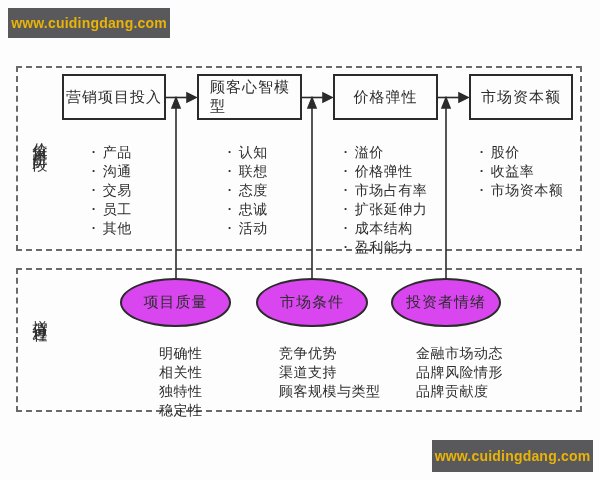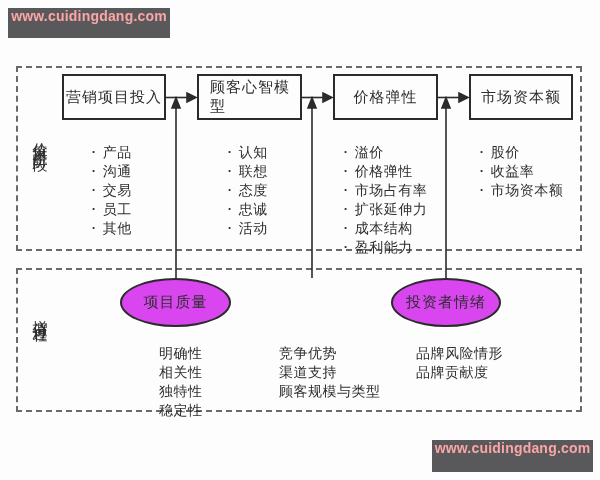--- a/index.html
+++ b/index.html
@@ -1,23 +1,23 @@
 <!DOCTYPE html>
 <html><head>
 <meta charset="utf-8">
 <style>
   html,body{margin:0;padding:0;background:#ffffff;}
   .canvas{
     position:relative;width:600px;height:480px;background:#fdfdfd;overflow:hidden;
     font-family:"Liberation Serif","DejaVu Serif",serif;color:#2e2e2e;
   }
   .watermark{
-    position:absolute;background:#59595b;color:#fca5a5;
+    position:absolute;background:#59595b;color:#eab308;
     font-family:"Liberation Sans","DejaVu Sans",sans-serif;
-    font-weight:bold;font-size:14px;display:flex;align-items:flex-start;justify-content:center;
+    font-weight:bold;font-size:14px;display:flex;align-items:center;justify-content:center;
     letter-spacing:.2px;
   }
   .wm-top{left:8px;top:8px;width:162px;height:30px;}
   .wm-bottom{left:432px;top:440px;width:161px;height:32px;}
   .dashed-rect{position:absolute;border:2px dashed #6a6a6a;box-sizing:border-box;}
   .rect-top{left:16px;top:66px;width:566px;height:185px;}
   .rect-bottom{left:16px;top:268px;width:566px;height:144px;}
   .side-label{
     position:absolute;writing-mode:vertical-rl;text-orientation:upright;
     font-size:15px;letter-spacing:3px;color:#2e2e2e;
@@ -109,36 +109,40 @@
     <li>收益率</li>
     <li>市场资本额</li>
   </ul>
 
   <div class="dashed-rect rect-bottom"></div>
   <div class="side-label side-bottom">增值过程</div>
 
   <div class="ellipse ellipse-1">
     <span>项目质量</span>
   </div>
+  <div class="ellipse ellipse-2">
+    <span>市场条件</span>
+  </div>
   <div class="ellipse ellipse-3">
     <span>投资者情绪</span>
   </div>
 
   <ul class="diagram-list flist-1">
     <li>明确性</li>
     <li>相关性</li>
     <li>独特性</li>
     <li>稳定性</li>
   </ul>
   <ul class="diagram-list flist-2">
     <li>竞争优势</li>
     <li>渠道支持</li>
     <li>顾客规模与类型</li>
   </ul>
   <ul class="diagram-list flist-3">
+    <li>金融市场动态</li>
     <li>品牌风险情形</li>
     <li>品牌贡献度</li>
   </ul>
 
   <svg class="arrow-layer" width="600" height="480" viewBox="0 0 600 480">
     <g stroke="#2b2b2b" stroke-width="1.6" fill="#2b2b2b">
 
       <g>
         <line x1="166" y1="97.5" x2="188" y2="97.5"></line>
         <polygon points="187,93 187,102 196,97.5"></polygon>

